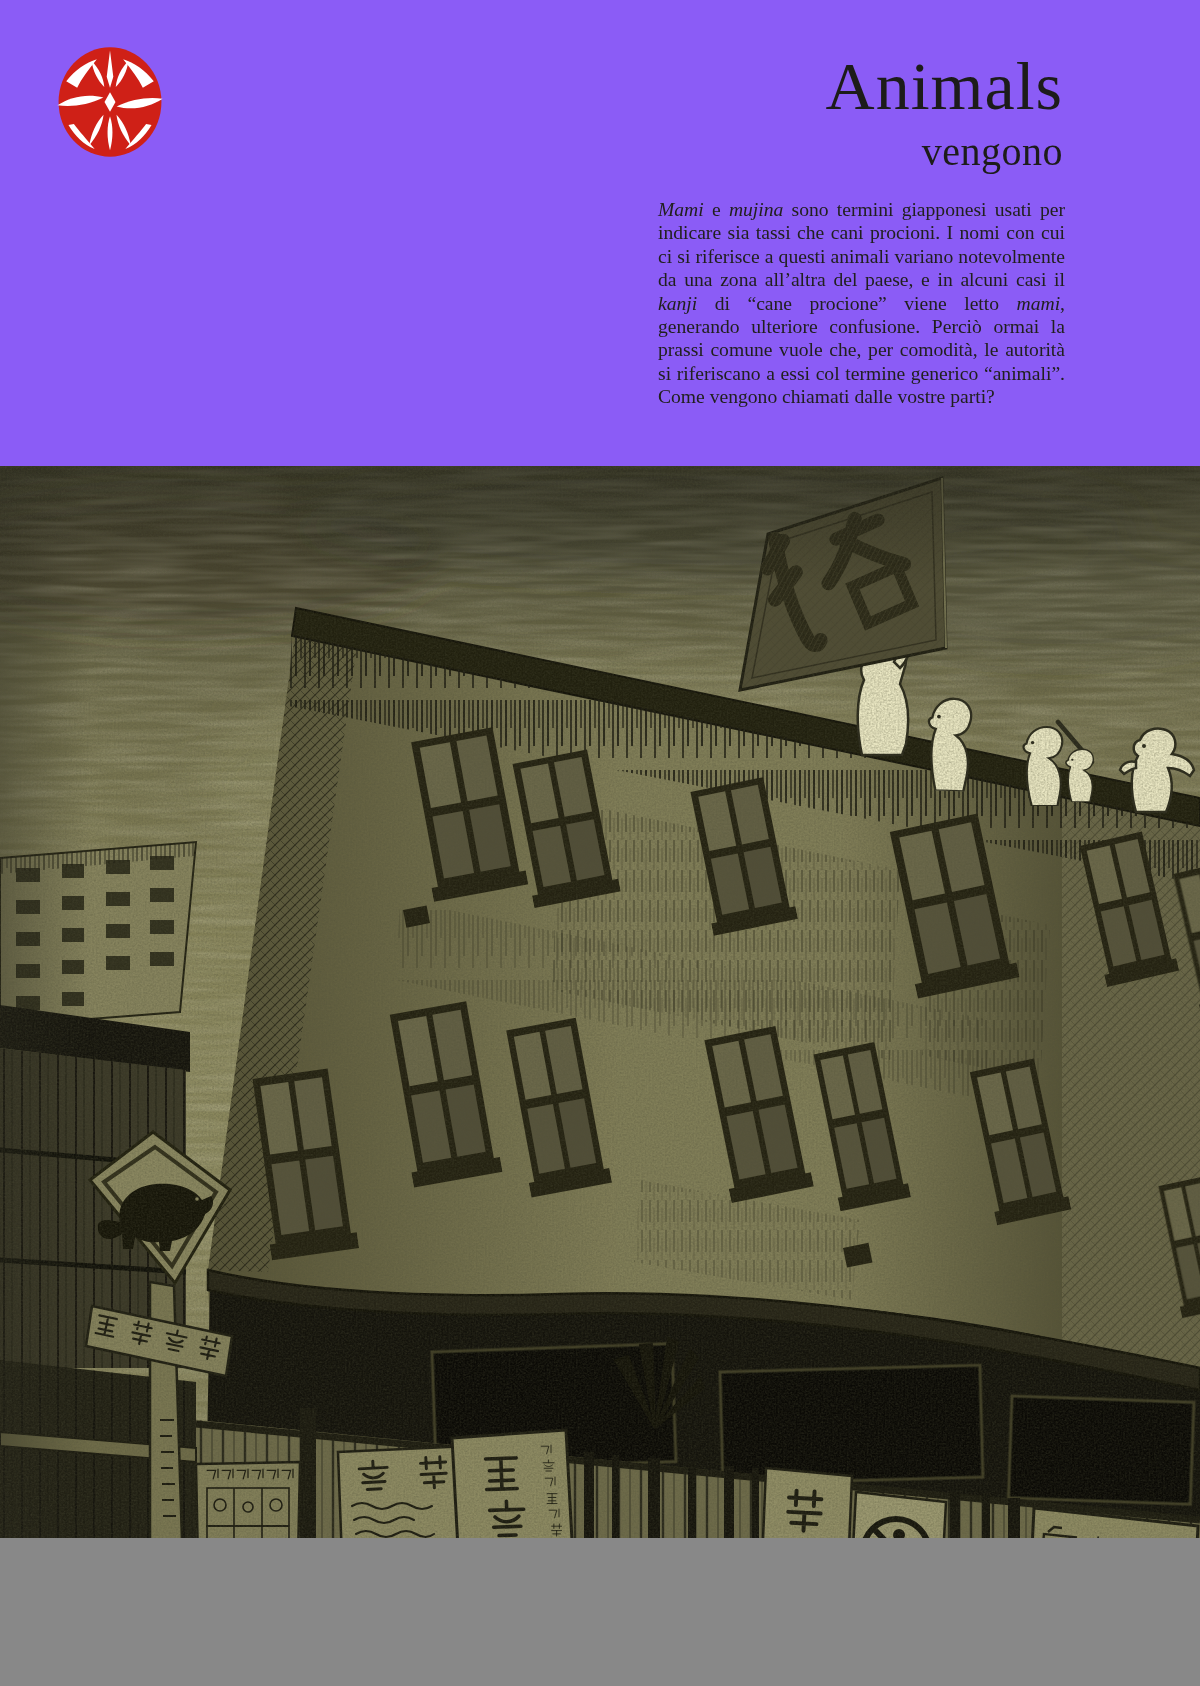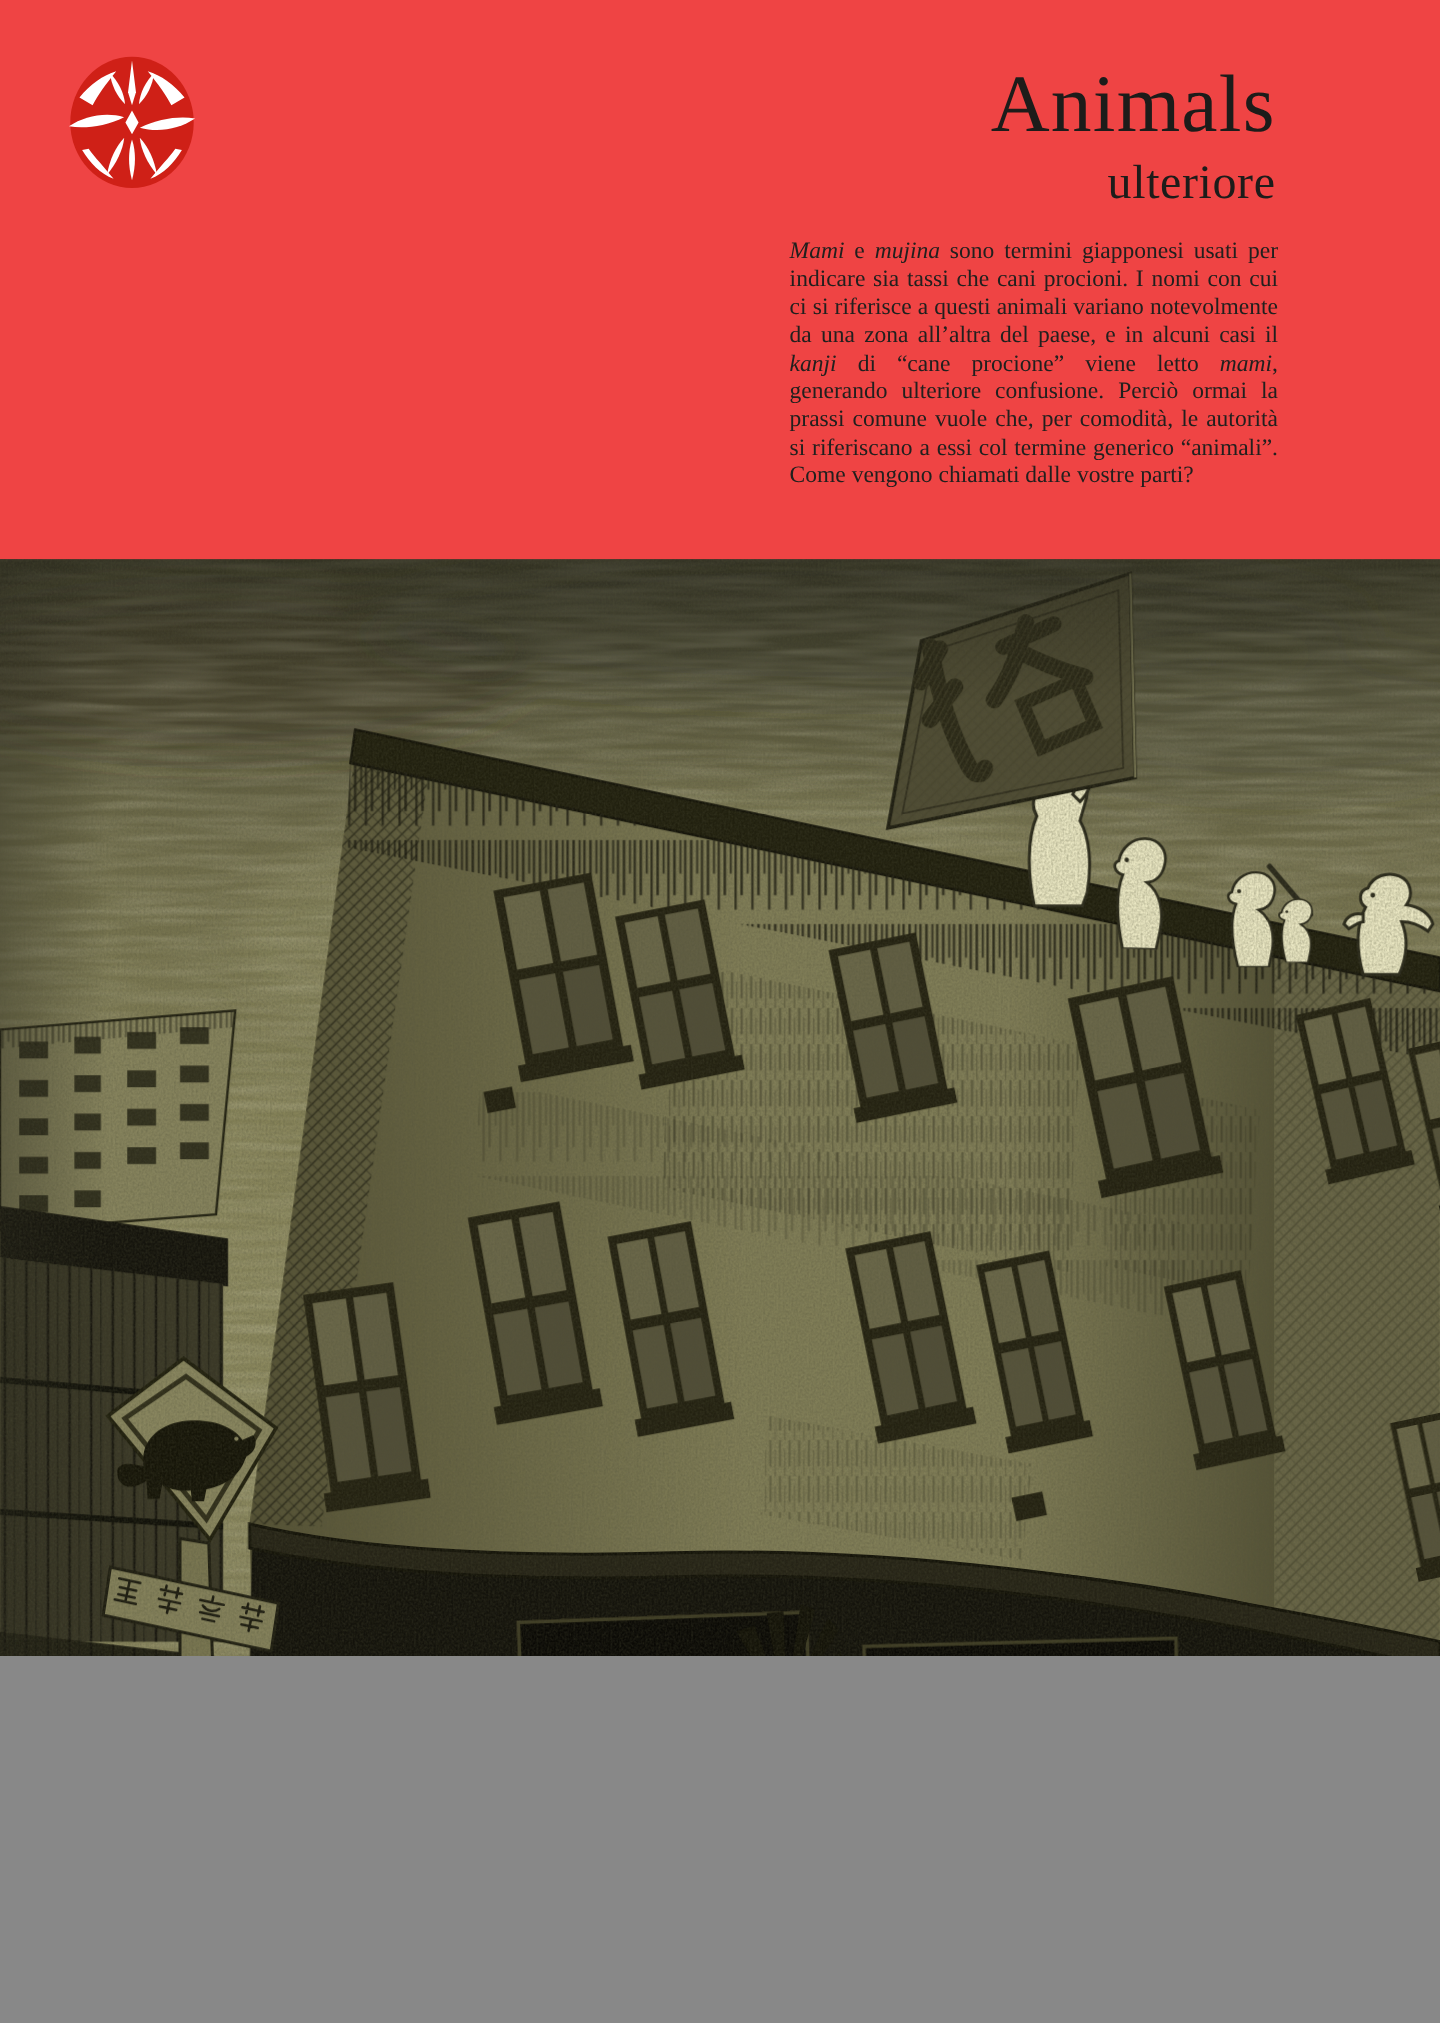--- a/index.html
+++ b/index.html
@@ -1,16 +1,16 @@
 <!DOCTYPE html>
 <html><head>
 <meta charset="utf-8">
 <style>
   html,body{margin:0;padding:0;background:#888;}
-  .page{position:relative;width:1200px;height:1380px;margin:0 auto;background:#ef4444;
+  .page{position:relative;width:1200px;height:1538px;margin:0 auto;background:#8b5cf6;
         overflow:hidden;font-family:"Liberation Serif", serif;}
   .logo{position:absolute;left:55px;top:44px;width:110px;height:116px;}
   .title{position:absolute;top:52px;right:137px;margin:0;font-size:68px;line-height:1.0;
          font-weight:normal;color:#1d1c1a;letter-spacing:1px;}
   .author{position:absolute;top:132px;right:137px;margin:0;font-size:40px;line-height:1.0;
           font-weight:normal;color:#1d1c1a;letter-spacing:.5px;}
   .intro{position:absolute;top:197px;left:657px;width:407px;margin:1px;font-size:19.6px;
          line-height:23.4px;text-align:justify;color:#21201e;}
   .intro i{font-style:italic;}
   .art{position:absolute;left:0;top:466px;width:1200px;height:1220px;display:block;}
@@ -33,21 +33,21 @@
       <path d="M50,44 L55,53 L50,62 L45,53 Z"></path>
       <path d="M50,66 C47,75 47,86 50,97 C53,86 53,75 50,66 Z"></path>
       <path d="M50,66 C47,75 47,86 50,97 C53,86 53,75 50,66 Z" transform="rotate(-25 50 52)"></path>
       <path d="M50,66 C47,75 47,86 50,97 C53,86 53,75 50,66 Z" transform="rotate(25 50 52)"></path>
       <path d="M12,74 C18,84 26,92 36,96 C28,86 22,80 17,73 Z"></path>
       <path d="M88,74 C82,84 74,92 64,96 C72,86 78,80 83,73 Z"></path>
     </g>
   </svg>
 
   <h1 class="title">Animals</h1>
-  <h2 class="author">ulteriore</h2>
+  <h2 class="author">vengono</h2>
   <p class="intro"><i>Mami</i><span> e </span><i>mujina</i><span> sono termini giapponesi usati per indicare sia tassi che cani procioni. I nomi con cui ci si riferisce a questi animali variano notevolmente da una zona all’altra del paese, e in alcuni casi il </span><i>kanji</i><span> di “cane procione” viene letto </span><i>mami</i><span>, generando ulteriore confusione. Perciò ormai la prassi comune vuole che, per comodità, le autorità si riferiscano a essi col termine generico “animali”. Come vengono chiamati dalle vostre parti?</span></p>
 
   <svg class="art" viewBox="0 466 1200 1220" preserveAspectRatio="none">
     <defs>
       <linearGradient id="skyG" x1="0" y1="466" x2="0" y2="1686" gradientUnits="userSpaceOnUse">
         <stop offset="0" stop-color="#43422e"></stop>
           <stop offset=".07" stop-color="#56543b"></stop>
         <stop offset=".2" stop-color="#716e4c"></stop>
           <stop offset=".38" stop-color="#868359"></stop>
         <stop offset=".6" stop-color="#8d8a60"></stop>

